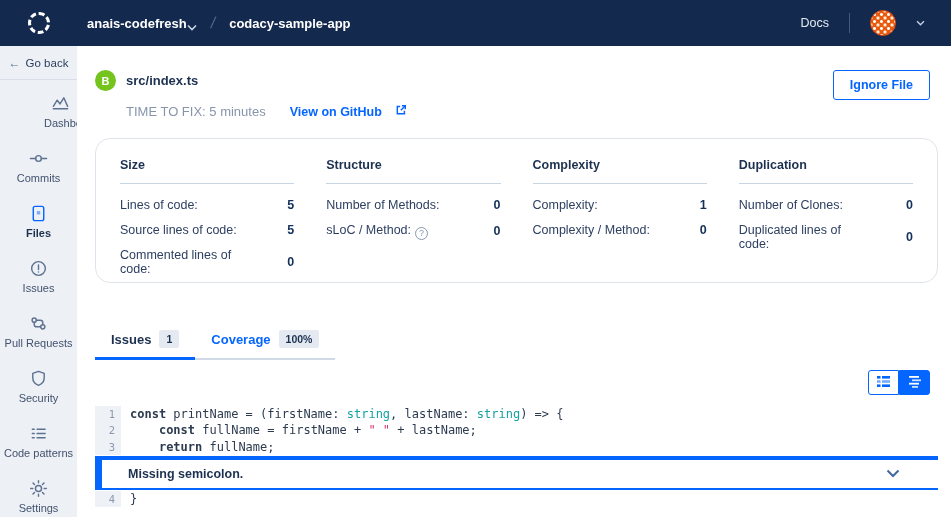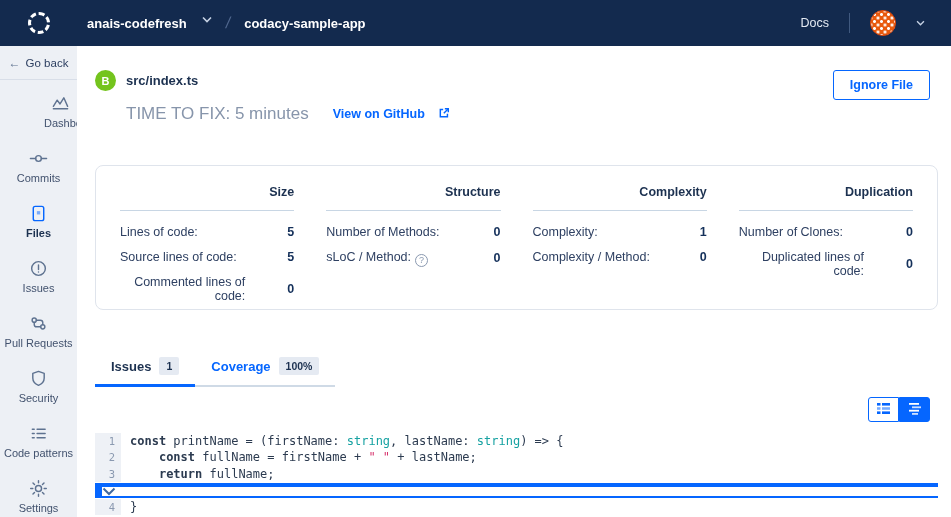--- a/index.html
+++ b/index.html
@@ -5,21 +5,21 @@
   * { margin:0; padding:0; box-sizing:border-box; }
   html,body { width:951px; height:517px; }
   body { position:relative; overflow:hidden; background:#fff;
          font-family:"Liberation Sans",sans-serif; }
 
   
   .navbar { position:absolute; top:0; left:0; right:0; height:46px; background:#132a4e;
             display:flex; align-items:center; z-index:5; }
   .logo-wrap { width:77px; display:flex; justify-content:center; }
   .logo { width:22px; height:22px; border:3.5px dashed #fff; border-radius:50%; }
-  .org-btn { display:flex; align-items:flex-start; gap:15px; margin-left:10px; cursor:pointer; }
+  .org-btn { display:flex; align-items:flex-end; gap:0; margin-left:10px; cursor:pointer; }
   .org-btn .txt, .repo { color:#fff; font-weight:bold; font-size:13px; }
   .nav-sep { color:#51688f; font-size:16px; margin:0 14px; font-weight:normal; transform:skewX(-10deg); }
   .nav-right { margin-left:auto; display:flex; align-items:center; gap:20px; padding-right:26px; }
   .docs { color:#e4eaf3; font-size:12.5px; cursor:pointer; }
   .nav-divider { width:1px; height:20px; background:#40597f; }
   .avatar { width:26px; height:26px; border-radius:50%; background-color:#e8590c;
             background-image:radial-gradient(#fff 26%, rgba(255,255,255,0) 32%),
                              radial-gradient(#fff 26%, rgba(255,255,255,0) 32%);
             background-size:7px 7px, 7px 7px; background-position:0 0, 3.5px 3.5px;
             border:1px solid #d9480f; }
@@ -41,31 +41,31 @@
   
   .main { position:absolute; top:46px; left:77px; right:0; bottom:0; background:#fff;
           padding:0 13px 0 18px; overflow:hidden; }
 
   .file-header { position:relative; margin-top:24px; }
   .fh-top { display:flex; align-items:center; gap:10px; }
   .grade { width:21px; height:21px; border-radius:50%; background:#74c41d; color:#fff;
            font-size:11px; font-weight:bold; display:flex; align-items:center; justify-content:center; }
   .path { font-size:13px; font-weight:bold; color:#1c3150; }
   .fh-sub { margin:13px 0 0 31px; display:flex; align-items:center; gap:24px; }
-  .ttf { font-size:17px; color:#8795ab;text-align:right; }
+  .ttf { font-size:13px; color:#8795ab;text-align:right; }
   .gh-link { font-size:12.5px; font-weight:bold; color:#0566ff; display:flex; align-items:center;
              gap:13px; cursor:pointer; }
   .gh-link svg { stroke:#0566ff; }
   .ignore-btn { position:absolute; right:8px; top:0; background:#fff; border:1px solid #0566ff;
                 color:#0566ff; font-family:Liberation Sans, sans-serif; font-size:12.5px;
                 font-weight:bold; padding:7px 16px; border-radius:3px; cursor:pointer; }
 
-  .metrics-card { margin-top:41px; height:145px; border:1px solid #dfe4ec; border-radius:8px;
+  .metrics-card { margin-top:19px; height:145px; border:1px solid #dfe4ec; border-radius:15px;
                   padding:19px 24px 0; display:grid; grid-template-columns:1fr 1fr 1fr 1fr;
-                  column-gap:32px;text-align:right; }
+                  column-gap:32px; }
   .metric-title { font-size:12.5px; font-weight:bold; color:#1c3150; padding-bottom:11px;
                   border-bottom:1px solid #c8d6e4; margin-bottom:14px; }
   .metric-row { display:flex; justify-content:space-between; align-items:center;
                 font-size:12.5px; color:#2e4062; margin-bottom:11px;gap:42px; }
   .metric-value { font-weight:bold; color:#14305a; }
   .help-ic { display:inline-flex; width:13px; height:13px; border:1px solid #8a99b0; border-radius:50%;
              color:#8a99b0; font-size:9px; align-items:center; justify-content:center;
              margin-left:4px; vertical-align:-2px; }
 
   .tabs { margin-top:37px; display:inline-flex; border-bottom:2px solid #cfdae6; }
@@ -328,20 +328,21 @@
       <div class="code-line">
         <span class="gutter">2</span>
         <span class="code-text"><span class="">    </span><span class="tok-kw">const</span><span class=""> fullName = firstName + </span><span class="tok-str">" "</span><span class=""> + lastName;</span></span>
       </div>
       <div class="code-line">
         <span class="gutter">3</span>
         <span class="code-text"><span class="">    </span><span class="tok-kw">return</span><span class=""> fullName;</span></span>
       </div>
       <div class="issue-row">
         <div class="issue-bar"></div>
+        <div class="issue-msg">Missing semicolon.</div>
         <span class="issue-chevron">
           <svg width="14" height="9" viewBox="0 0 14 9" fill="none" stroke-width="2">
             <path d="M1.5 1.5 L7 7 L12.5 1.5"></path>
           </svg>
         </span>
       </div>
       <div class="code-line">
         <span class="gutter">4</span>
         <span class="code-text"><span class="">}</span></span>
       </div>

